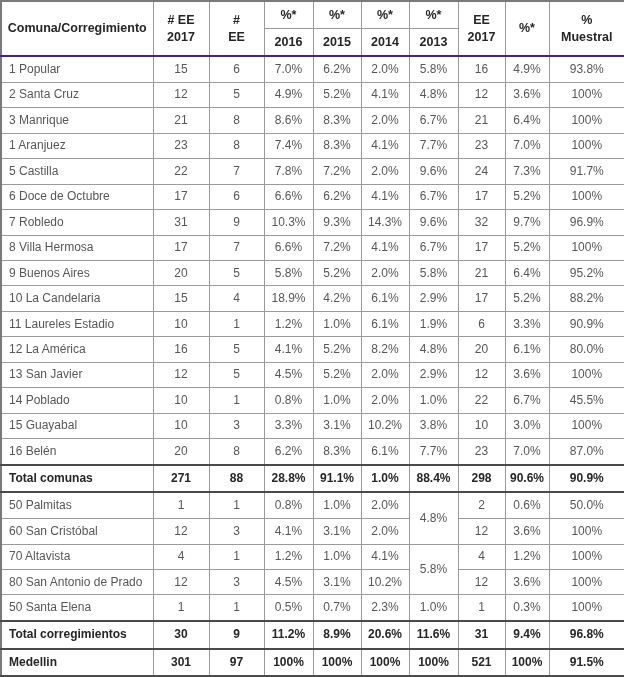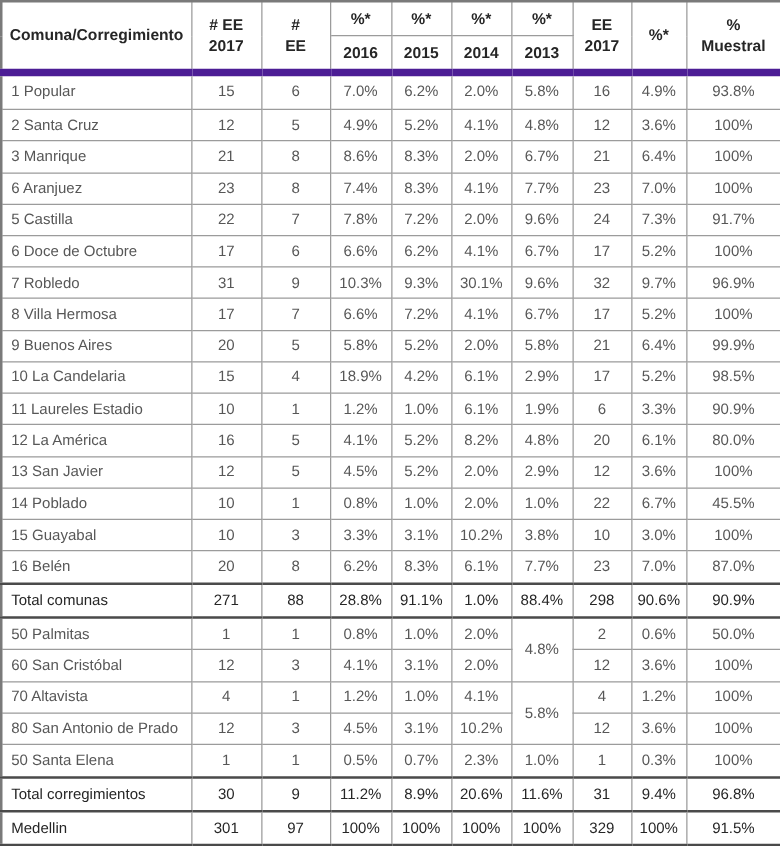--- a/index.html
+++ b/index.html
@@ -38,24 +38,24 @@
   tbody td {
     color: #575757;
     font-size: 12px;
     line-height: 1.1;
   }
   tbody td.name {
     text-align: left;
     padding-left: 7px;
   }
   
-  tbody tr:first-child td { border-top: 6px solid #4c1d95; }
+  tbody tr:first-child td { border-top: 2px solid #4c1d95; }
   
   tbody tr.total td {
-    font-weight: normal;
+    font-weight: bold;
     color: #262626;
     border-top: 2px solid #4a4a4a;
     border-bottom: 2px solid #4a4a4a;
   }
 </style>
 </head>
 <body>
 
 <table>
   <colgroup>
@@ -125,21 +125,21 @@
         <td>8</td>
         <td>8.6%</td>
         <td>8.3%</td>
         <td>2.0%</td>
         <td>6.7%</td>
         <td>21</td>
         <td>6.4%</td>
         <td>100%</td>
       </tr>
       <tr>
-        <td class="name">6 Aranjuez</td>
+        <td class="name">1 Aranjuez</td>
         <td>23</td>
         <td>8</td>
         <td>7.4%</td>
         <td>8.3%</td>
         <td>4.1%</td>
         <td>7.7%</td>
         <td>23</td>
         <td>7.0%</td>
         <td>100%</td>
       </tr>
@@ -166,21 +166,21 @@
         <td>17</td>
         <td>5.2%</td>
         <td>100%</td>
       </tr>
       <tr>
         <td class="name">7 Robledo</td>
         <td>31</td>
         <td>9</td>
         <td>10.3%</td>
         <td>9.3%</td>
-        <td>30.1%</td>
+        <td>14.3%</td>
         <td>9.6%</td>
         <td>32</td>
         <td>9.7%</td>
         <td>96.9%</td>
       </tr>
       <tr>
         <td class="name">8 Villa Hermosa</td>
         <td>17</td>
         <td>7</td>
         <td>6.6%</td>
@@ -194,33 +194,33 @@
       <tr>
         <td class="name">9 Buenos Aires</td>
         <td>20</td>
         <td>5</td>
         <td>5.8%</td>
         <td>5.2%</td>
         <td>2.0%</td>
         <td>5.8%</td>
         <td>21</td>
         <td>6.4%</td>
-        <td>99.9%</td>
+        <td>95.2%</td>
       </tr>
       <tr>
         <td class="name">10 La Candelaria</td>
         <td>15</td>
         <td>4</td>
         <td>18.9%</td>
         <td>4.2%</td>
         <td>6.1%</td>
         <td>2.9%</td>
         <td>17</td>
         <td>5.2%</td>
-        <td>98.5%</td>
+        <td>88.2%</td>
       </tr>
       <tr>
         <td class="name">11 Laureles Estadio</td>
         <td>10</td>
         <td>1</td>
         <td>1.2%</td>
         <td>1.0%</td>
         <td>6.1%</td>
         <td>1.9%</td>
         <td>6</td>
@@ -370,18 +370,18 @@
         <td>96.8%</td>
       </tr>
       <tr class="total">
         <td class="name">Medellin</td>
         <td>301</td>
         <td>97</td>
         <td>100%</td>
         <td>100%</td>
         <td>100%</td>
         <td>100%</td>
-        <td>329</td>
+        <td>521</td>
         <td>100%</td>
         <td>91.5%</td>
       </tr>
     </tbody>
 </table>
 
 </body></html>

